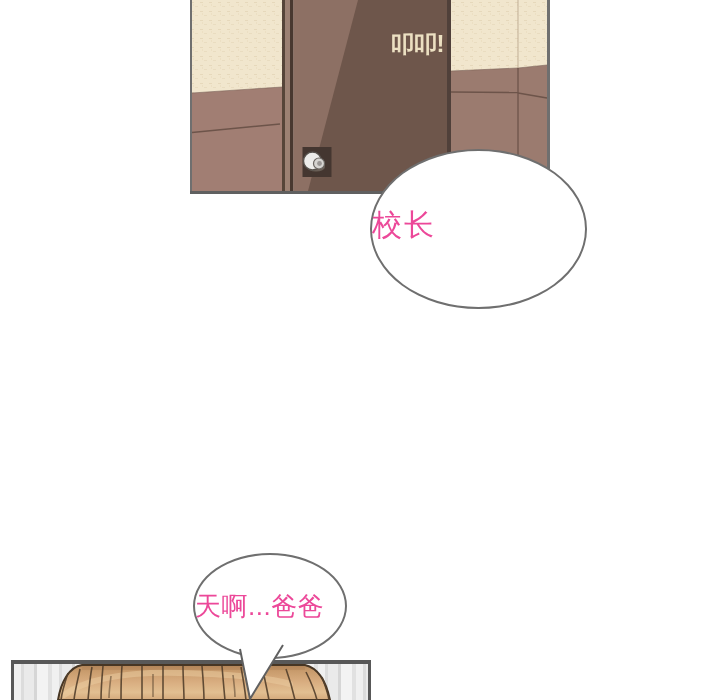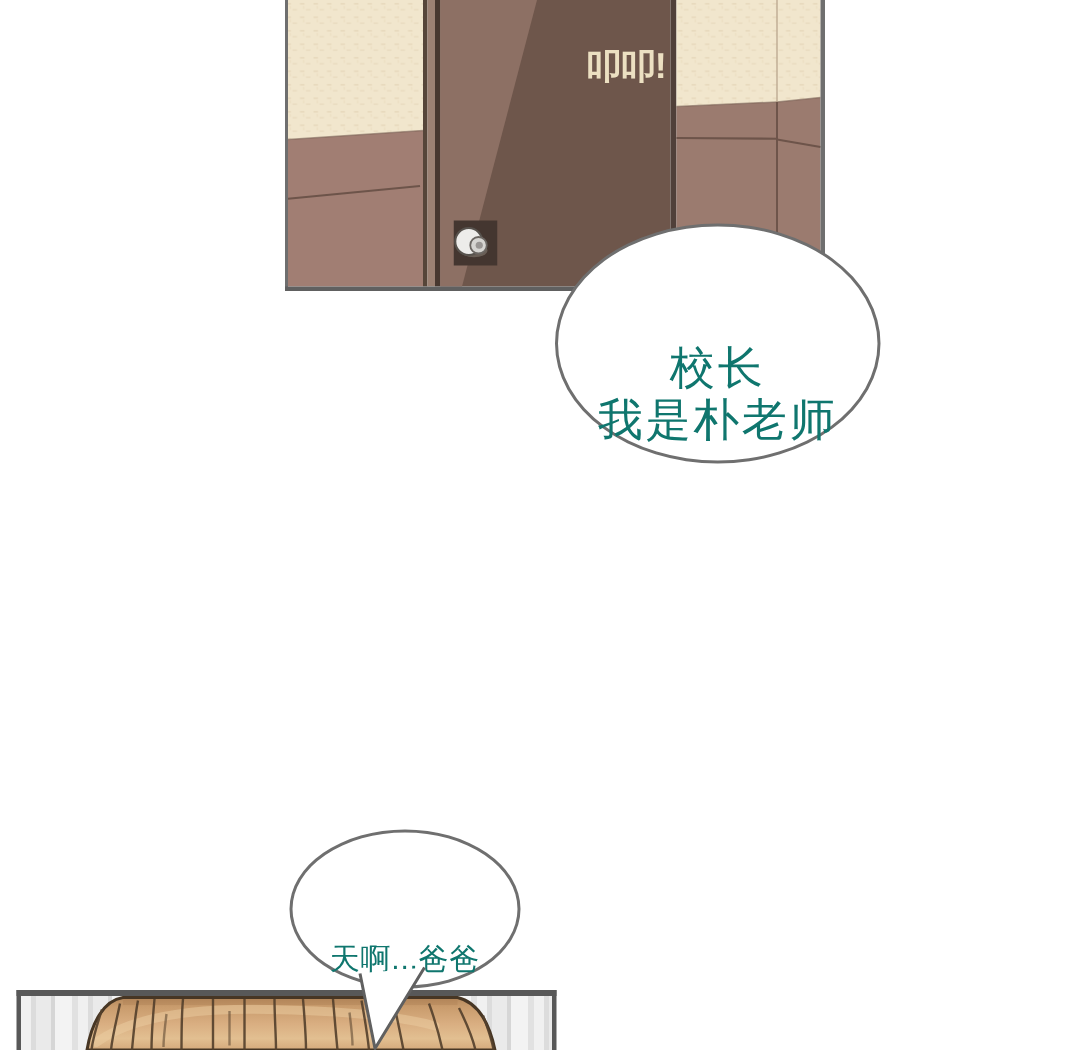--- a/index.html
+++ b/index.html
@@ -8,30 +8,30 @@
     font-family:"Liberation Sans","DejaVu Sans",sans-serif;
   }
   
   .panel-door{
     position:absolute;left:190px;top:0;width:360px;height:194px;z-index:1;text-decoration:underline;
   }
   .panel-door svg{display:block;}
   
   .bubble{
     position:absolute;background:#ffffff;border:2px solid #6f6f6f;border-radius:50%;
-    display:flex;flex-direction:column;align-items:center;justify-content:flex-end;
-    text-align:center;color:#0f766e;z-index:5;box-sizing:border-box;
+    display:flex;align-items:center;justify-content:space-between;
+    text-align:center;color:#ec4899;z-index:5;box-sizing:border-box;
   }
   .bubble-principal{
     left:370px;top:149px;width:217px;height:160px;
     font-size:30px;line-height:35px;letter-spacing:2px;padding-bottom:9px;
   }
   .bubble-shock{
     left:193px;top:553px;width:154px;height:106px;
-    font-size:20px;line-height:34px;letter-spacing:0.5px;gap:22px;
+    font-size:26px;line-height:34px;letter-spacing:0.5px;gap:22px;
   }
   .bubble span{display:block;white-space:nowrap;}
   .tail{position:absolute;left:230px;top:638px;width:65px;height:62px;z-index:6;}
   
   .panel-hall{
     position:absolute;left:11px;top:660px;width:360px;height:40px;z-index:1;
     box-sizing:border-box;border:3px solid #585858;border-top-width:4px;border-bottom:none;
     background:repeating-linear-gradient(90deg,
       #f0f0f0 0px,#f0f0f0 7px,#dcdcdc 7px,#dcdcdc 10px,
       #eaeaea 10px,#eaeaea 20px,#d6d6d6 20px,#d6d6d6 23px,
@@ -100,21 +100,20 @@
       <g>
         <rect x="0" y="0" width="2" height="194" fill="#6f6f6f"></rect>
         <rect x="357" y="0" width="3" height="194" fill="#6f6f6f"></rect>
         <rect x="0" y="191" width="360" height="3" fill="#606060"></rect>
       </g>
     </svg>
   </div>
 
   <div class="bubble bubble-principal">
     <span>校长</span>
-    <span>我是朴老师</span>
   </div>
 
   <div class="panel-hall">
     <svg width="354" height="36" viewBox="0 0 354 36">
       <path d="M44,36 C47,18 55,3 68,1 L291,1 C304,4 312,17 316,36 Z" fill="url(#hairG)" stroke="#473624" stroke-width="2"></path>
       <path d="M50,31 C75,13 120,8 165,9 C215,10 252,13 276,20" fill="none" stroke="#eccda1" stroke-width="6" stroke-linecap="round" opacity="0.5"></path>
       <path d="M68,4 L291,4" fill="none" stroke="#a87c4f" stroke-width="4" opacity="0.3"></path>
       <g fill="none" stroke="#54402c" stroke-width="1.6" opacity="0.9">
         <path d="M54,9 C51,18 48,27 47,36"></path>
         <path d="M66,5 C64,15 61,26 60,36"></path>

